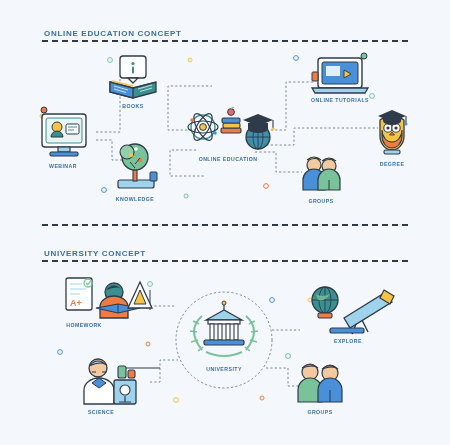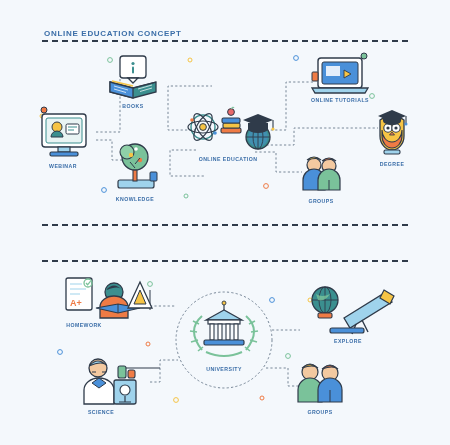--- a/index.html
+++ b/index.html
@@ -109,20 +109,21 @@
     <circle cx="272" cy="300" r="2.4" fill="none" stroke="#4a90d9" stroke-width="1"></circle>
     <circle cx="288" cy="356" r="2.4" fill="none" stroke="#7ac29a" stroke-width="1"></circle>
     <circle cx="176" cy="400" r="2.4" fill="none" stroke="#f6c445" stroke-width="1"></circle>
     <circle cx="262" cy="398" r="2" fill="none" stroke="#ef7b45" stroke-width="1"></circle>
     <circle cx="60" cy="352" r="2.4" fill="none" stroke="#4a90d9" stroke-width="1"></circle>
     <circle cx="148" cy="344" r="2" fill="none" stroke="#ef7b45" stroke-width="1"></circle>
     <circle cx="310" cy="300" r="2" fill="none" stroke="#f6c445" stroke-width="1"></circle>
   </svg>
 
   <div class="section-title" id="title-online">ONLINE EDUCATION CONCEPT</div>
+  <div class="section-title" id="title-university">UNIVERSITY CONCEPT</div>
 
   <div class="divider" id="divider-top"></div>
   <div class="divider" id="divider-mid-1"></div>
   <div class="divider" id="divider-mid-2"></div>
 
   <svg class="layer">
 
     <g>
       <rect x="42" y="114" width="44" height="33" rx="3" fill="#ffffff" stroke="#2f3b4a" stroke-width="1.4"></rect>
       <rect x="46" y="118" width="36" height="25" rx="2" fill="#e9f4f4" stroke="#3b8f8f" stroke-width="1"></rect>

